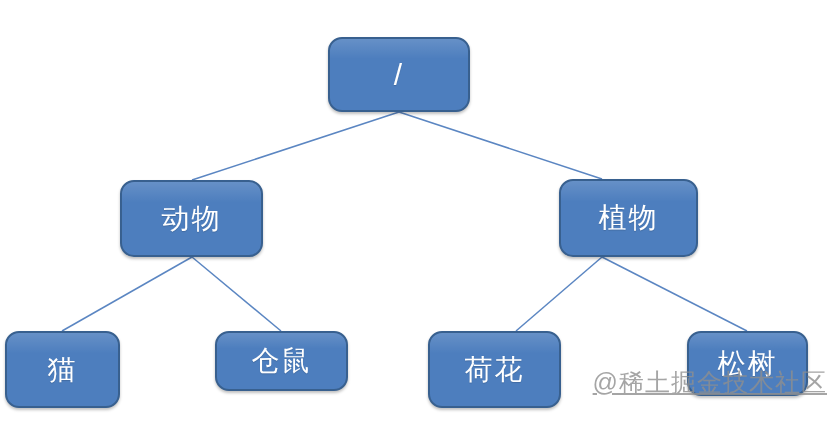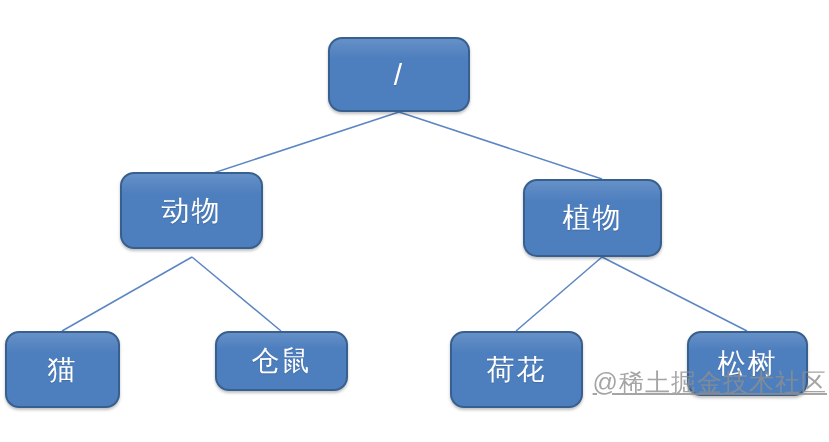--- a/index.html
+++ b/index.html
@@ -48,25 +48,25 @@
     font-size:28px;
     letter-spacing:2px;
     text-shadow:0 1px 1px rgba(0,0,0,0.15);
     user-select:none;
   }
   .node-root .node-label{
     font-size:30px;
   }
   
   .node-root    {left:328px; top:37px;  width:142px; height:75px;}
-  .node-animals {left:120px; top:172px; width:143px; height:77px;}
-  .node-plants  {left:523px; top:179px; width:139px; height:78px;}
+  .node-animals {left:120px; top:180px; width:143px; height:77px;}
+  .node-plants  {left:559px; top:179px; width:139px; height:78px;}
   .node-cat     {left:5px;   top:331px; width:115px; height:77px;}
   .node-hamster {left:215px; top:331px; width:133px; height:60px;}
-  .node-lotus   {left:450px; top:331px; width:133px; height:77px;}
+  .node-lotus   {left:428px; top:331px; width:133px; height:77px;}
   .node-pine    {left:687px; top:331px; width:121px; height:65px;}
   .watermark{
     position:absolute;
     top:366px;
     right:2px;
     font-size:25px;
     letter-spacing:1px;
     color:var(--watermark);
     opacity:0.8;
     white-space:nowrap;

